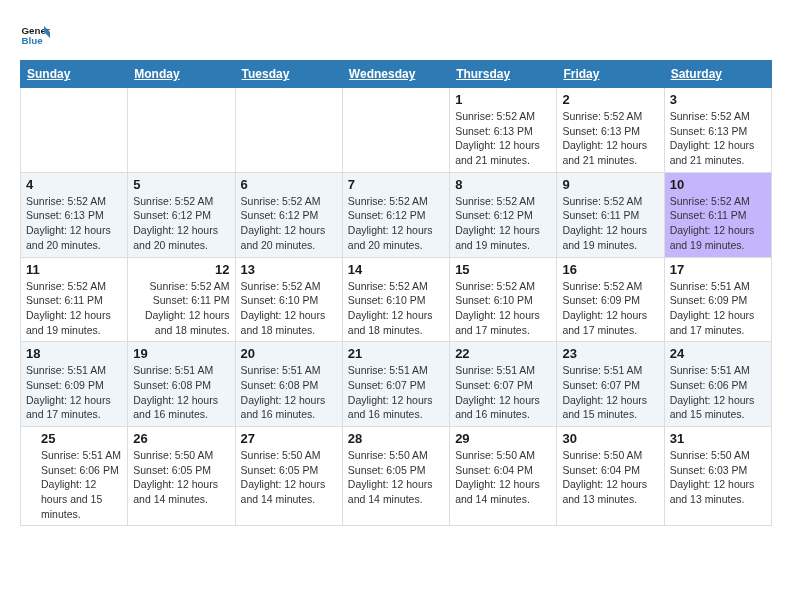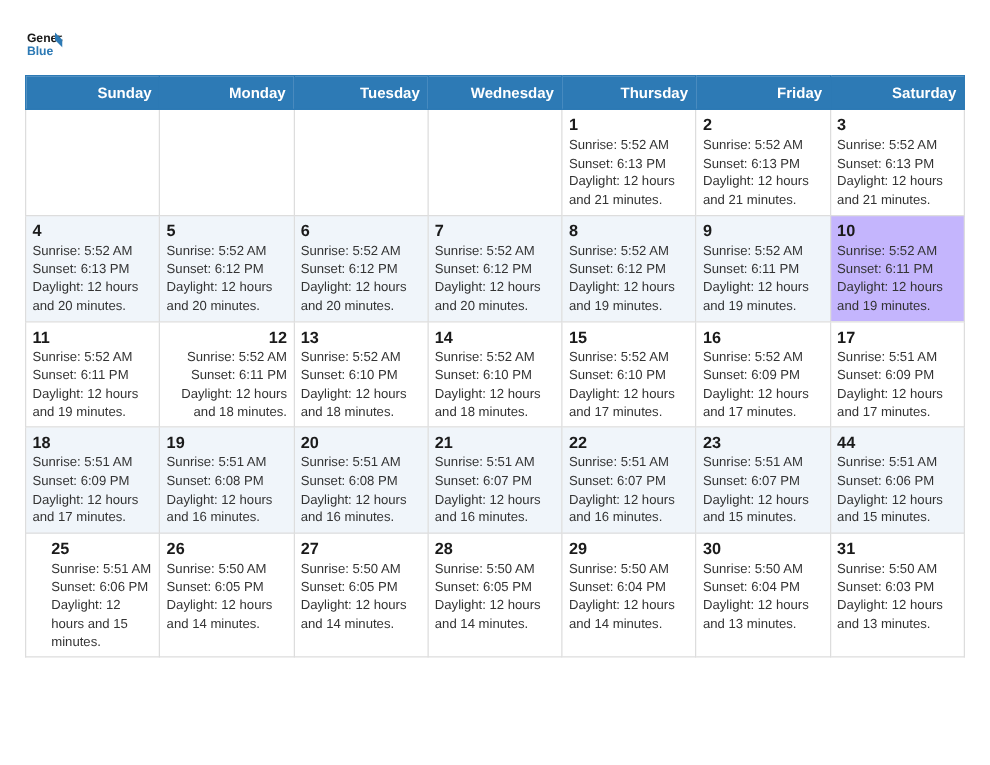--- a/index.html
+++ b/index.html
@@ -39,25 +39,26 @@
       font-weight: normal;
     }
     .calendar {
       width: 100%;
       border-collapse: collapse;
       font-size: 11px;
     }
     .calendar th {
       background: #2d7ab5;
       color: #fff;
-      text-align: right;
+      text-align: left;
       padding: 6px 6px;
       font-size: 12px;
       font-weight: bold;
       border: 1px solid #2d7ab5;
+      text-decoration: underline;
     }
     .calendar td {
       vertical-align: top;
       border: 1px solid #ddd;
       padding: 4px 5px;
       width: 107px;
       min-height: 80px;
       background: #fff;
     }
     .calendar tr:nth-child(even) td {
@@ -207,21 +208,21 @@
         </td>
         <td style="background: rgb(240, 245, 250);">
           <div class="day-number">22</div>
           <div class="day-info">Sunrise: 5:51 AM<br>Sunset: 6:07 PM<br>Daylight: 12 hours and 16 minutes.</div>
         </td>
         <td style="background: rgb(240, 245, 250);">
           <div class="day-number">23</div>
           <div class="day-info">Sunrise: 5:51 AM<br>Sunset: 6:07 PM<br>Daylight: 12 hours and 15 minutes.</div>
         </td>
         <td style="background: rgb(240, 245, 250);">
-          <div class="day-number">44</div>
+          <div class="day-number">24</div>
           <div class="day-info">Sunrise: 5:51 AM<br>Sunset: 6:06 PM<br>Daylight: 12 hours and 15 minutes.</div>
         </td>
       </tr>
       <tr>
         <td style="background: rgb(255, 255, 255); padding-left: 20px;">
           <div class="day-number">25</div>
           <div class="day-info">Sunrise: 5:51 AM<br>Sunset: 6:06 PM<br>Daylight: 12 hours and 15 minutes.</div>
         </td>
         <td style="background: rgb(255, 255, 255);">
           <div class="day-number">26</div>

